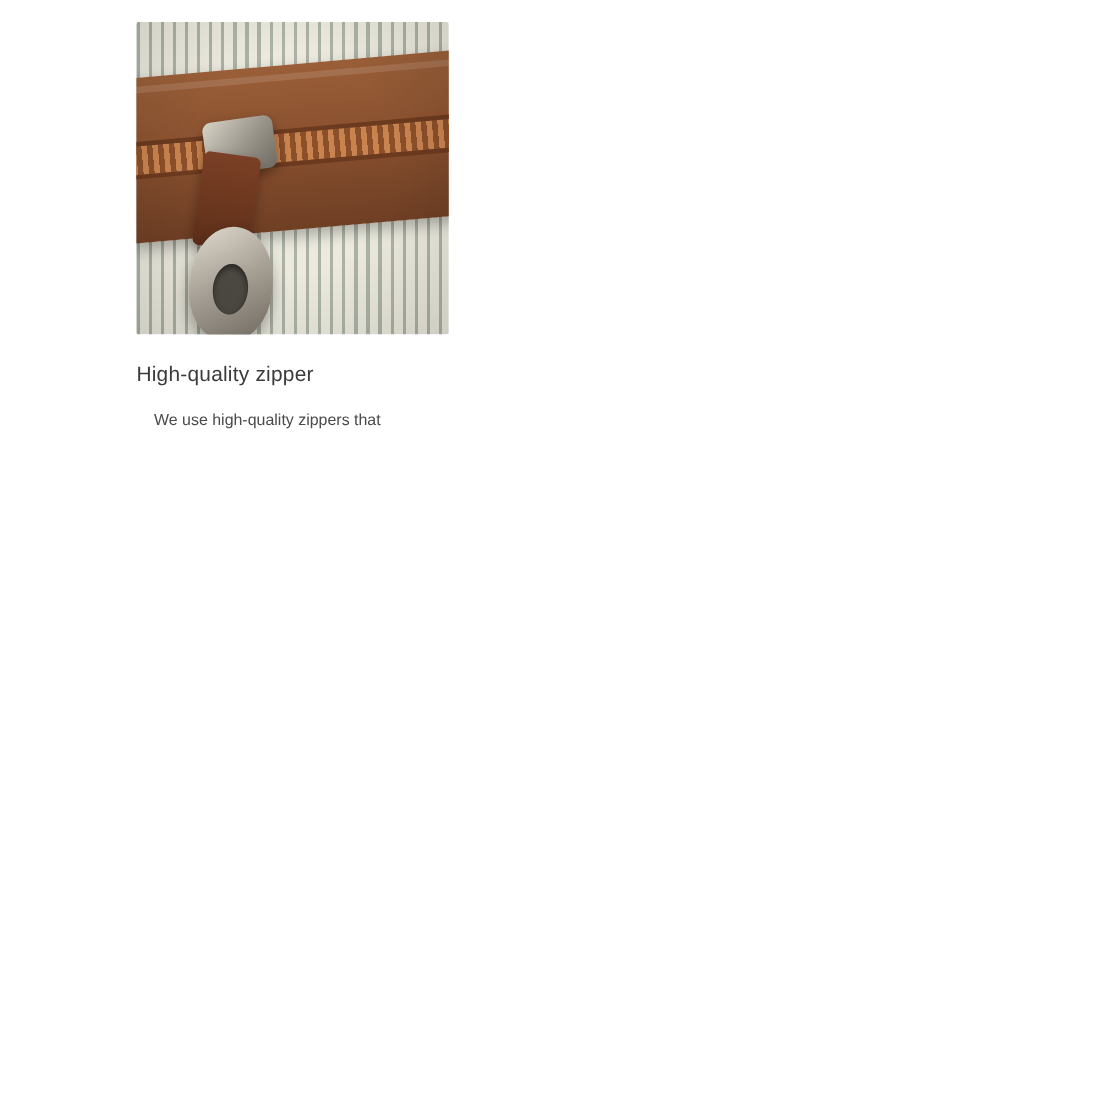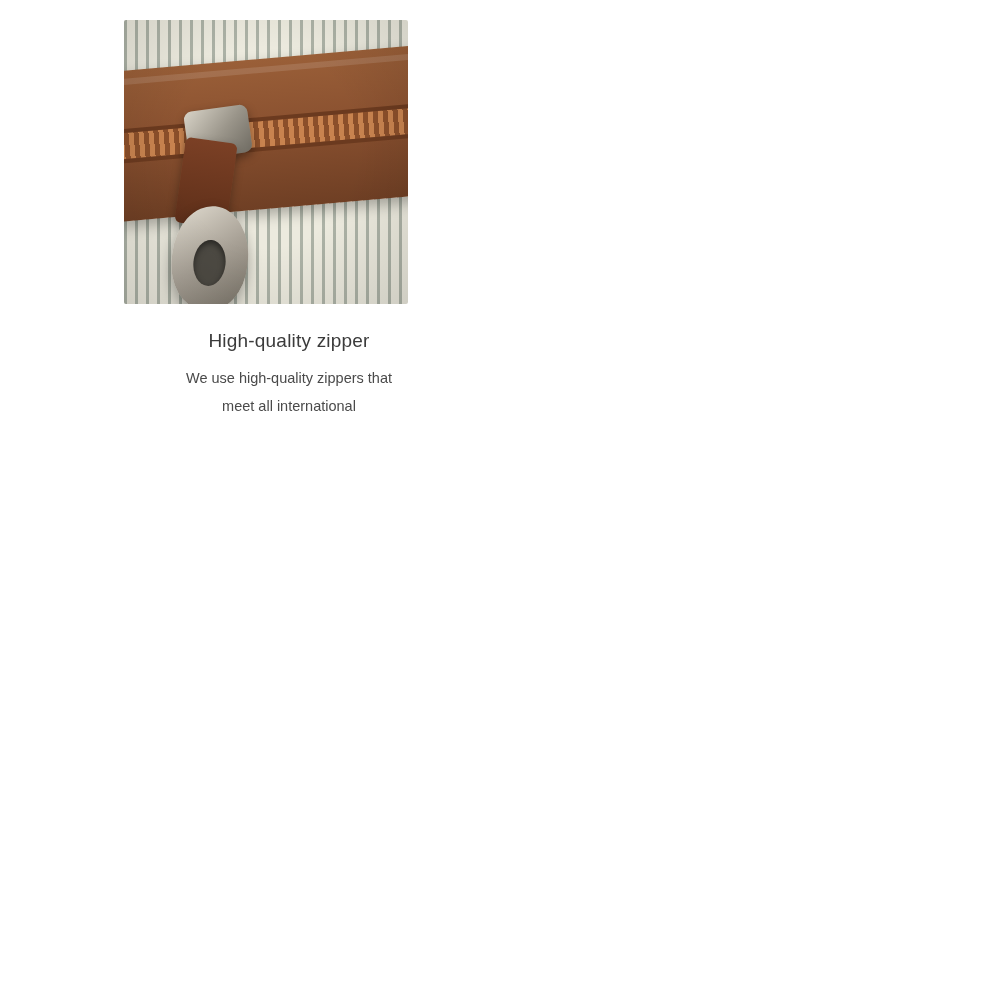--- a/index.html
+++ b/index.html
@@ -24,21 +24,20 @@
 
   .grid {
     position: absolute;
     left: 0;
     top: 0;
     width: 932px;
     height: 1000px;
     display: grid;
     grid-template-columns: 500px 500px;
     grid-template-rows: 492px 508px;
-    text-align: center;
   }
 
   .cell {
     position: relative;
     box-sizing: border-box;
     padding: 0;
   }
 
   
   .photo {
@@ -162,21 +161,21 @@
     font-size: 19px;
     color: #3b3b3b;
     margin: 0 0 12px 0;
     font-weight: normal;
     letter-spacing: 0.2px;
   }
   .body {
     font-size: 14.5px;
     color: #4a4a4a;
     line-height: 28px;
-    margin: 0;
+    margin: 16px;
   }
   .body .ln { display: block; }
 
   #text-zipper { left: 124px; top: 330px; width: 330px; }
 </style>
 </head>
 <body>
 
 <div class="page">
   <div class="grid">
@@ -190,21 +189,20 @@
         <div class="zip-slider"></div>
         <div class="zip-pull-strap"></div>
         <div class="zip-pull-ring"></div>
         <div class="vignette"></div>
       </div>
 
       <div class="textblock" id="text-zipper">
         <h3 class="heading">High-quality zipper</h3>
         <p class="body">
           <span class="ln">We use high-quality zippers that</span>
-          <span class="ln">meet all international</span>
         </p>
       </div>
     </div>
 
     <div class="cell">
 
       
 
       
     </div>

